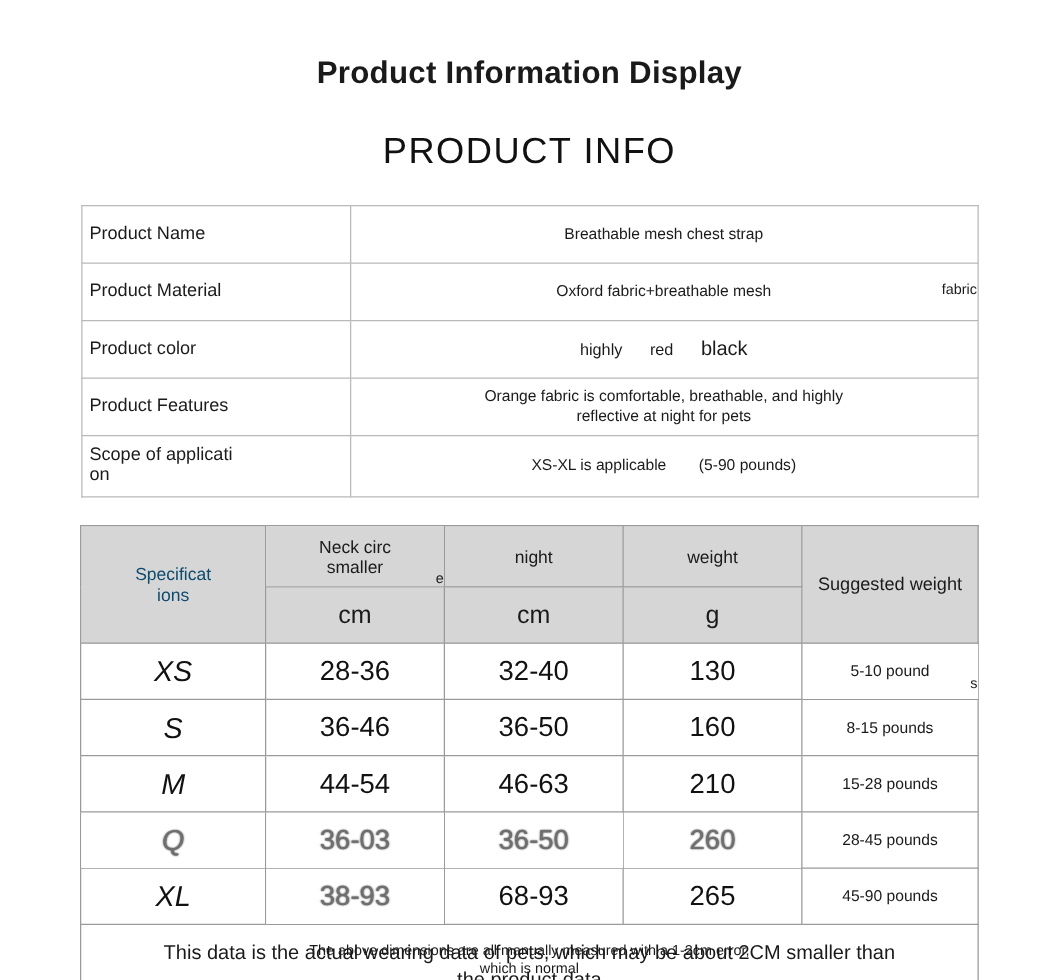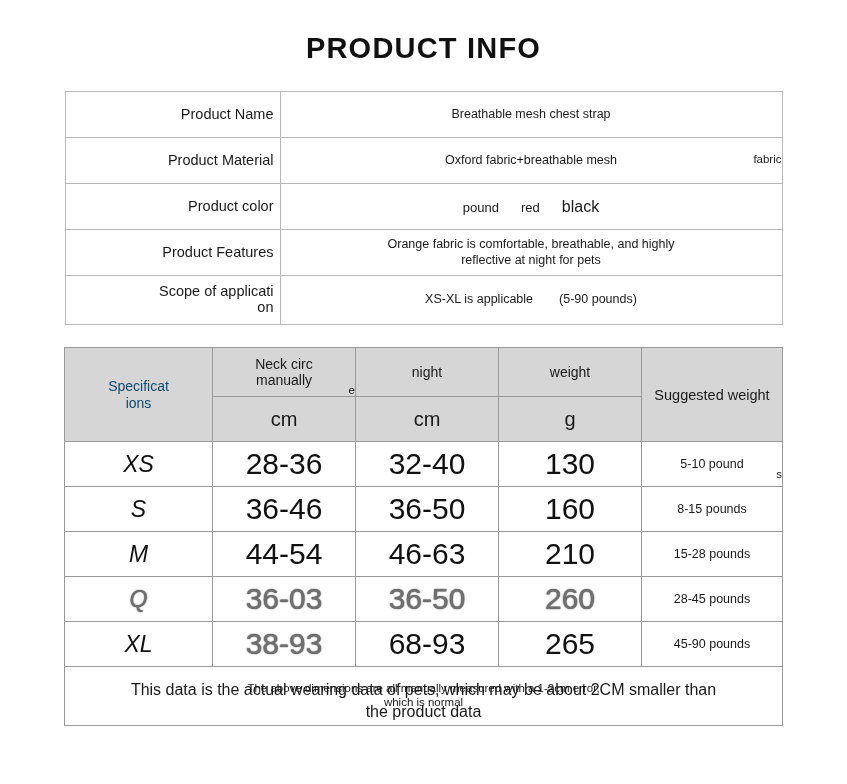--- a/index.html
+++ b/index.html
@@ -23,41 +23,41 @@
   .title-main {
     text-align: center;
     font-size: 25px;
     font-weight: bold;
     letter-spacing: 0.2px;
     margin-top: 44px;
   }
   .title-sub {
     text-align: center;
     font-size: 29px;
-    font-weight: bold;
+    font-weight: normal;
     letter-spacing: 1.2px;
     margin-top: 32px;
     color: #111;
   }
 
   
   .info-table {
     margin: 26px auto 0 auto;
     width: 718px;
     border-collapse: collapse;
     table-layout: fixed;
   }
   .info-table td {
     border: 1px solid #b9b9b9;
     vertical-align: middle;
     padding: 0;
   }
   .info-label {
     width: 214px;
-    text-align: right;
+    text-align: left;
     font-size: 14.5px;
     color: #1b1b1b;
     height: 45px;
     line-height: 1.15;
   }
   .info-value {
     text-align: center;
     font-size: 12.5px;
     color: #1b1b1b;
     line-height: 1.25;
@@ -132,21 +132,21 @@
   .size-row td {
     height: 44px;
     background: #ffffff;
   }
   .cell-spec {
     font-size: 23px;
     color: #111;
     font-style: italic;
   }
   .cell-num {
-    font-size: 30px;
+    font-size: 22px;
     color: #111;
   }
   .cell-sugg {
     font-size: 12.5px;
     color: #1a1a1a;
     line-height: 1.2;
   }
   .blurry {
     color: #6f6f6f;
     text-shadow: 0 0 1.1px rgba(0,0,0,0.45), 0.6px 0 1.4px rgba(0,0,0,0.3), -0.6px 0 1.4px rgba(0,0,0,0.3);
@@ -188,20 +188,21 @@
     top: 14px;
     font-size: 11.5px;
     text-align: right;
   }
 </style>
 </head>
 <body>
 
 <div class="page">
 
+  <div class="title-main">Product Information Display</div>
   <div class="title-sub">PRODUCT INFO</div>
 
   <table class="info-table">
     <tbody>
       <tr>
         <td class="info-label">
           <span class="info-label-wrap">Product Name</span>
         </td>
         <td class="info-value">
           <span>Breathable mesh chest strap</span>
@@ -215,21 +216,21 @@
           <span>Oxford fabric+breathable mesh</span>
           <span class="sub-shift">fabric</span>
         </td>
       </tr>
       <tr>
         <td class="info-label">
           <span class="info-label-wrap">Product color</span>
         </td>
         <td class="info-value">
           <span class="color-row">
-            <span class="color-yellow">pound</span>
+            <span class="color-yellow">highly</span>
             <span class="color-red">red</span>
             <span class="color-black">black</span>
           </span>
         </td>
       </tr>
       <tr>
         <td class="info-label">
           <span class="info-label-wrap">Product Features</span>
         </td>
         <td class="info-value">
@@ -261,21 +262,21 @@
         <col class="col-sugg">
     </colgroup>
     <tbody>
       <tr class="size-head">
         <td class="hdr-spec" rowspan="2">
           <div>Specificat</div>
           <div>ions</div>
         </td>
         <td class="hdr-name sub-overlay">
           <div>Neck circ</div>
-          <div>manually</div>
+          <div>smaller</div>
           <div class="sub-shift" style="top:36px;">e</div>
         </td>
         <td class="hdr-name">
           <div>night</div>
         </td>
         <td class="hdr-name">
           <div>weight</div>
         </td>
         <td class="hdr-sugg" rowspan="2">
           <div>Suggested weight</div>

